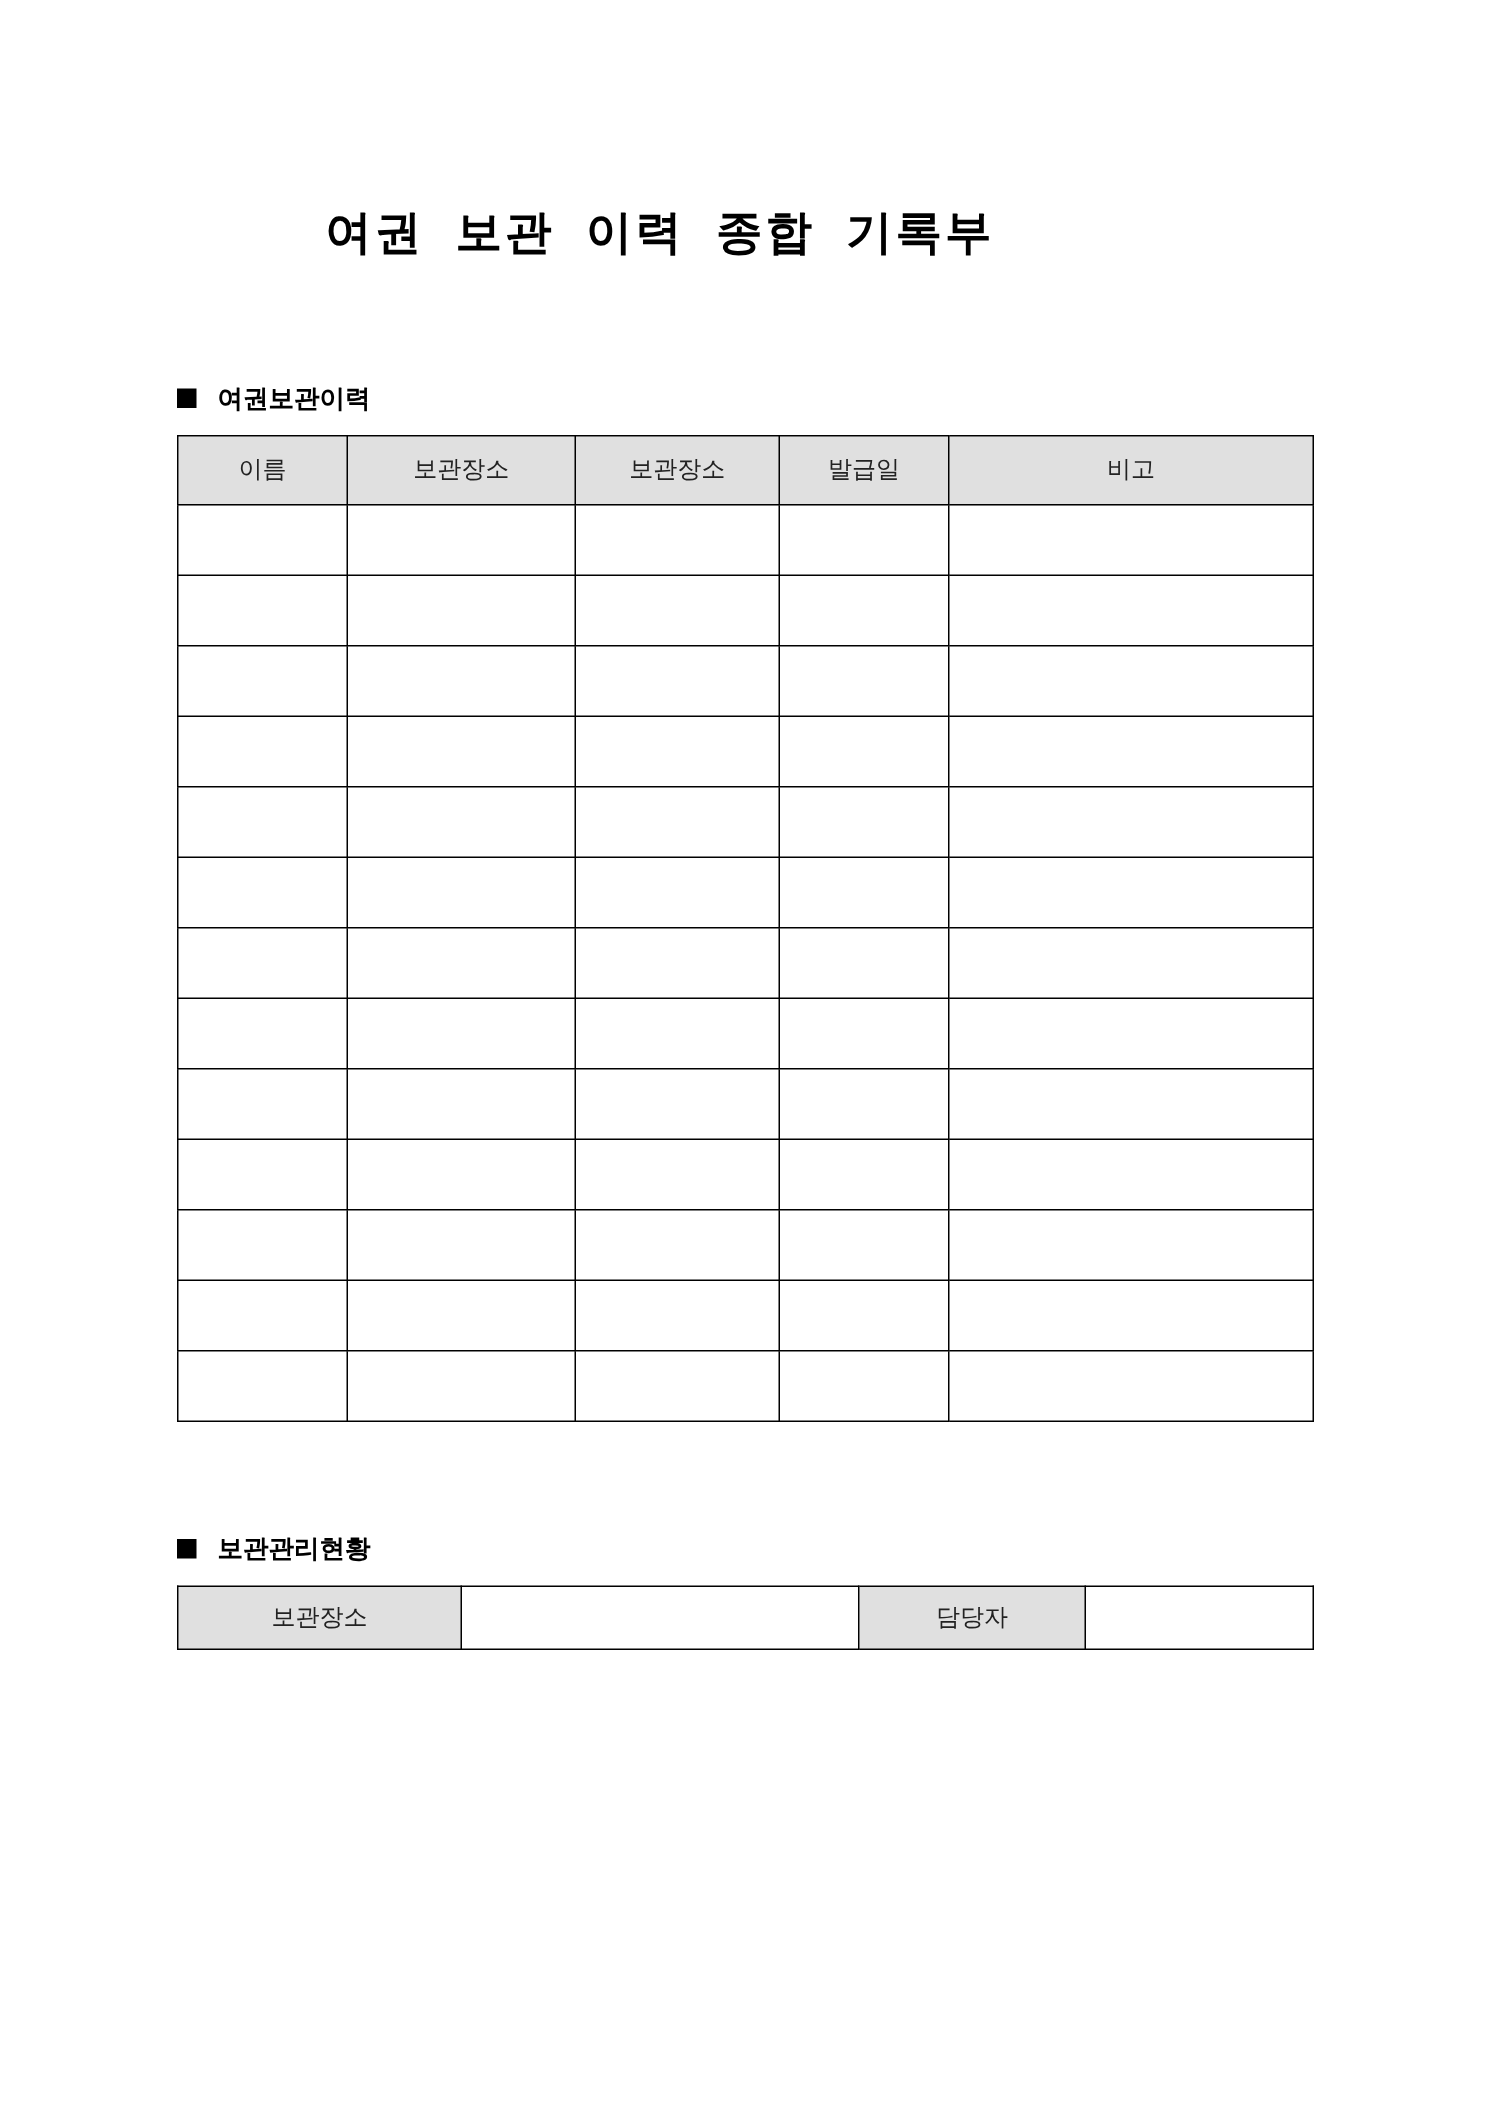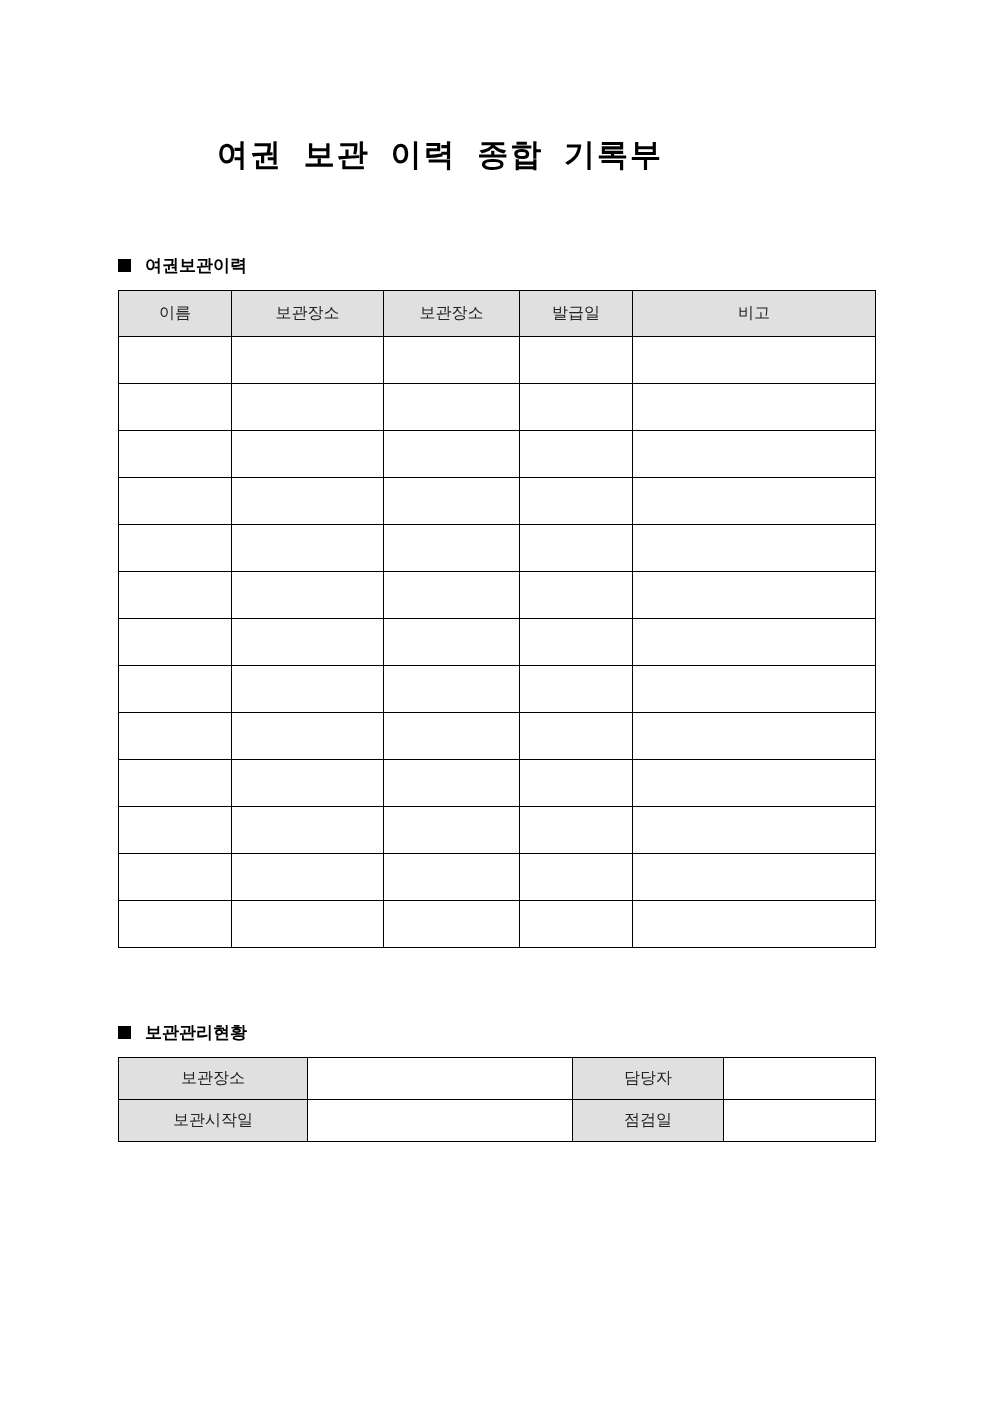--- a/index.html
+++ b/index.html
@@ -150,20 +150,14 @@
       <col style="width:151px">
       <col style="width:152px">
   </colgroup>
   <tbody>
       <tr>
     <td class="label">보관장소</td>
     <td></td>
     <td class="label">담당자</td>
     <td></td>
   </tr>
-  <tr>
-    <td class="label">보관시작일</td>
-    <td></td>
-    <td class="label">점검일</td>
-    <td></td>
-  </tr>
 </tbody>
   </table>
 
 </body></html>

